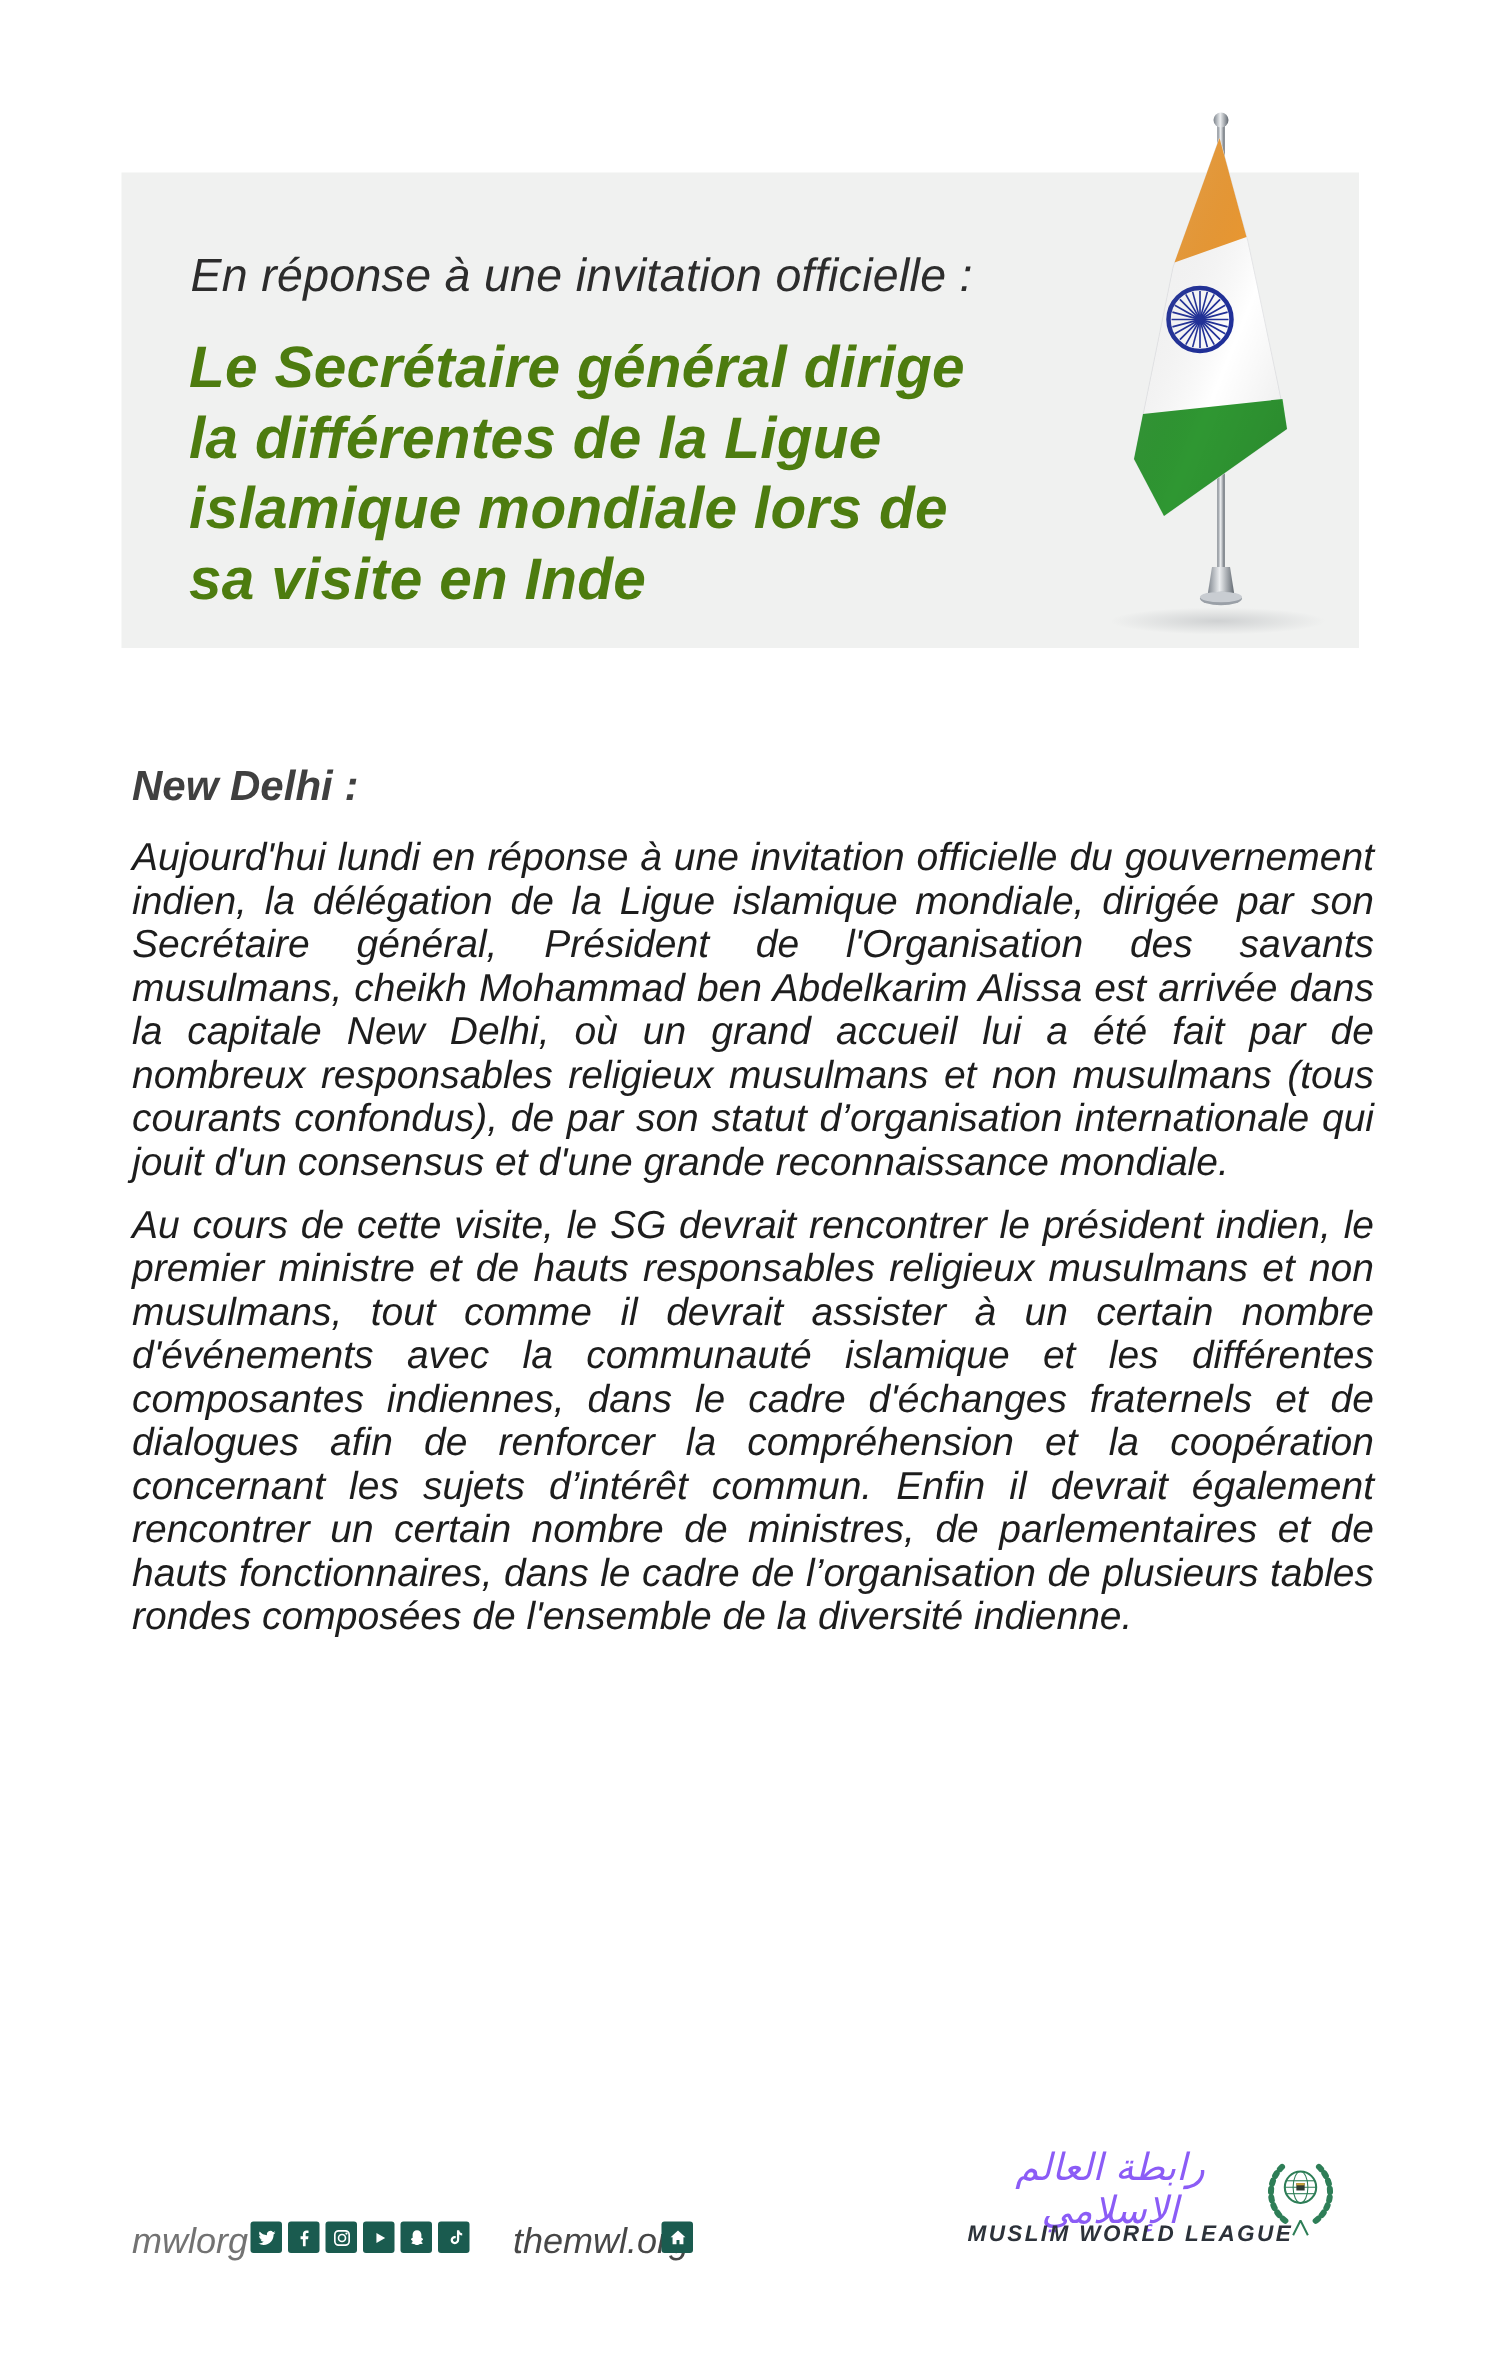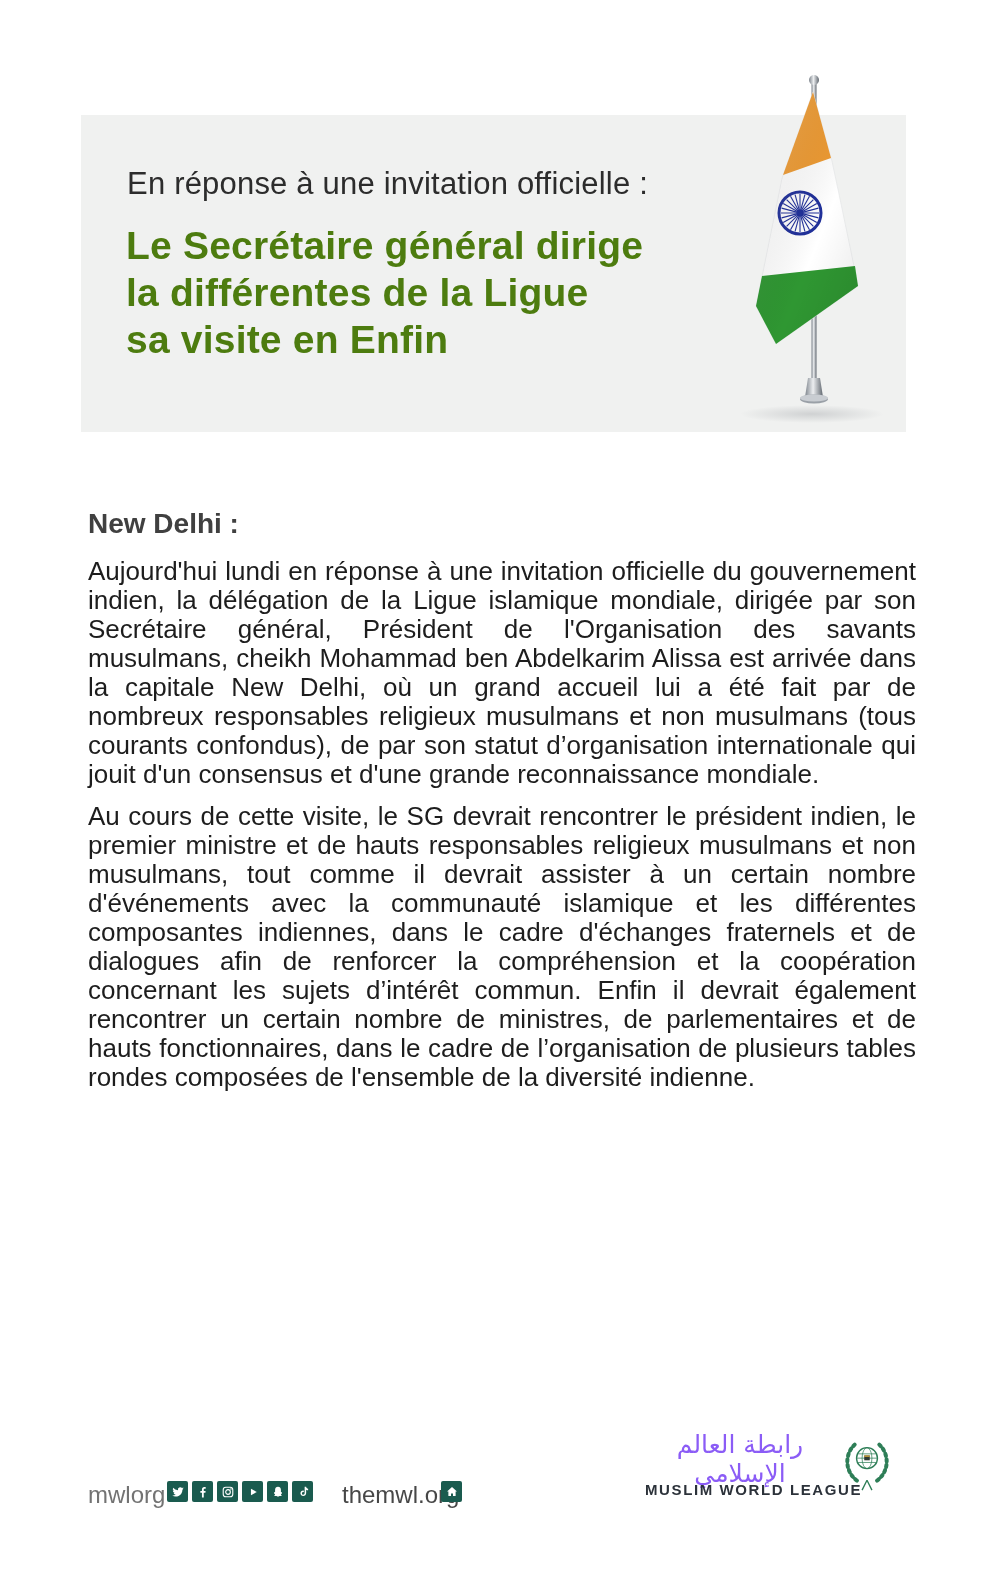--- a/index.html
+++ b/index.html
@@ -1,20 +1,20 @@
 <!DOCTYPE html>
 <html><head>
 <meta charset="utf-8">
 <style>
   html,body{margin:0;padding:0;background:#ffffff;}
   .page{
     position:relative;width:1000px;height:1571px;background:#ffffff;overflow:hidden;
     font-family:"Liberation Sans","DejaVu Sans",sans-serif;
   }
-  .abs{position:absolute;}
+  .abs{position:absolute;font-style:italic;}
 
   
   .header-box{left:81px;top:115px;width:825px;height:317px;background:#f0f1f0;}
   .kicker{left:127px;top:166px;font-size:31px;color:#2c2c2c;letter-spacing:.2px;}
   .headline{left:126px;top:222px;font-size:39px;font-weight:700;color:#4d7c0f;line-height:47px;letter-spacing:.2px;}
 
   
   .flag-wrap{left:712px;top:66px;width:200px;height:372px;}
 
   
@@ -39,21 +39,22 @@
 </head>
 <body>
 
 <div class="page">
 
   <div class="abs header-box"></div>
   <div class="abs kicker">En réponse à une invitation officielle :</div>
   <div class="abs headline">
     <div>Le Secrétaire général dirige</div>
     <div>la différentes de la Ligue</div>
-    <div>sa visite en Enfin</div>
+    <div>islamique mondiale lors de</div>
+    <div>sa visite en Inde</div>
   </div>
 
   <div class="abs flag-wrap">
     <svg viewBox="0 0 200 372" width="200" height="372">
       <defs>
         <linearGradient id="poleMetal" x1="0" y1="0" x2="1" y2="0">
           <stop offset="0" stop-color="#7d848c"></stop>
           <stop offset="0.45" stop-color="#eceef0"></stop>
           <stop offset="1" stop-color="#5f666e"></stop>
         </linearGradient>

